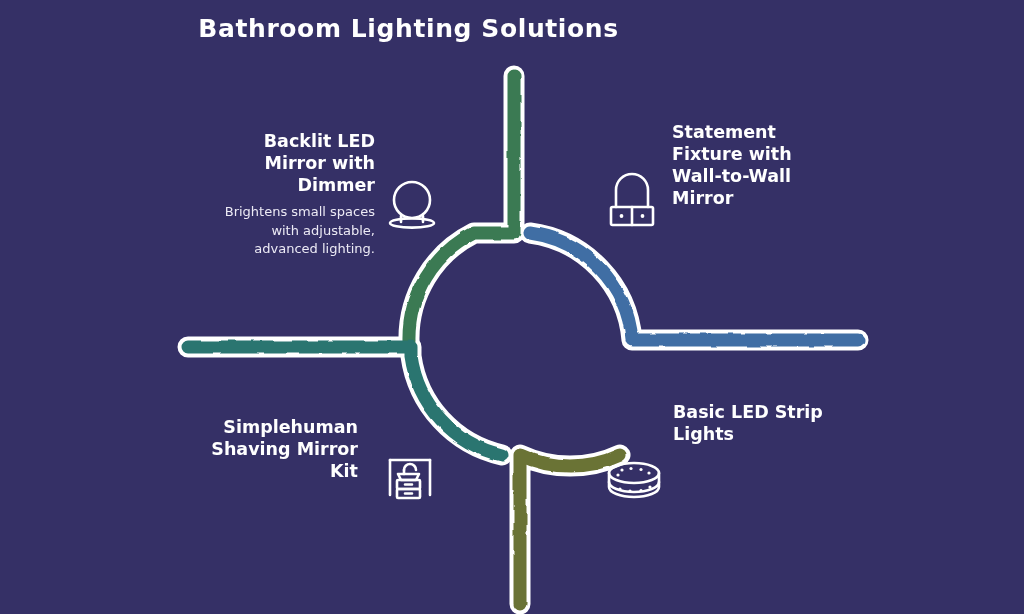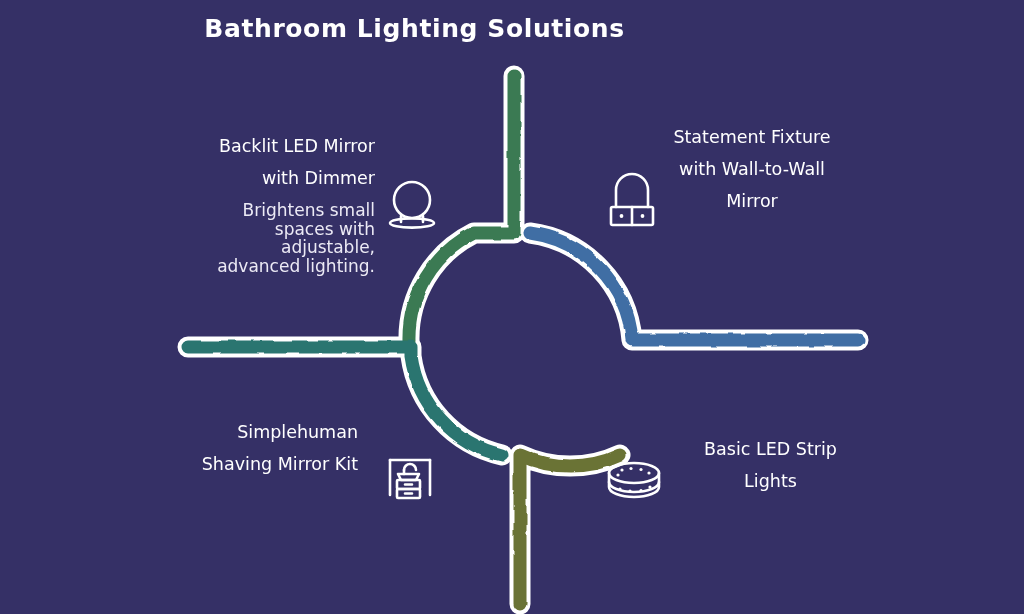--- a/index.html
+++ b/index.html
@@ -19,21 +19,21 @@
     width: 1024px;
     height: 614px;
     background: #353066;
     overflow: hidden;
   }
 
   
   #title {
     position: absolute;
     top: 14px;
-    left: 6px;
+    left: 0;
     width: 817px;
     text-align: center;
     color: #ffffff;
     font-size: 25px;
     font-weight: bold;
     letter-spacing: 0.6px;
     font-family: "DejaVu Sans", sans-serif;
   }
 
   
@@ -45,37 +45,37 @@
     height: 614px;
   }
 
   
   .block {
     position: absolute;
     color: #ffffff;
   }
   .block .heading {
     font-size: 17.5px;
-    font-weight: normal;
-    line-height: 32px;
+    font-weight: bold;
+    line-height: 22px;
     color: #ffffff;
   }
   .block .body {
-    font-size: 17px;
+    font-size: 13px;
     line-height: 18.5px;
     color: #eceaf5;
     margin-top: 7px;
   }
   .align-right  { text-align: right; }
-  .align-left   { text-align: center; }
+  .align-left   { text-align: left; }
 
   #block-tl { left: 215px; top: 130px;  width: 160px; }
   #block-tr { left: 672px; top: 121px;  width: 160px; }
   #block-bl { left: 190px; top: 416px;  width: 168px; }
-  #block-br { left: 673px; top: 433px;  width: 175px; margin-left: 10px; }
+  #block-br { left: 673px; top: 401px;  width: 175px; }
 </style>
 </head>
 <body>
 
 <div id="stage">
 
   <div id="title">Bathroom Lighting Solutions</div>
 
   <svg id="diagram" viewBox="0 0 1024 614" xmlns="http://www.w3.org/2000/svg">
     <defs>

